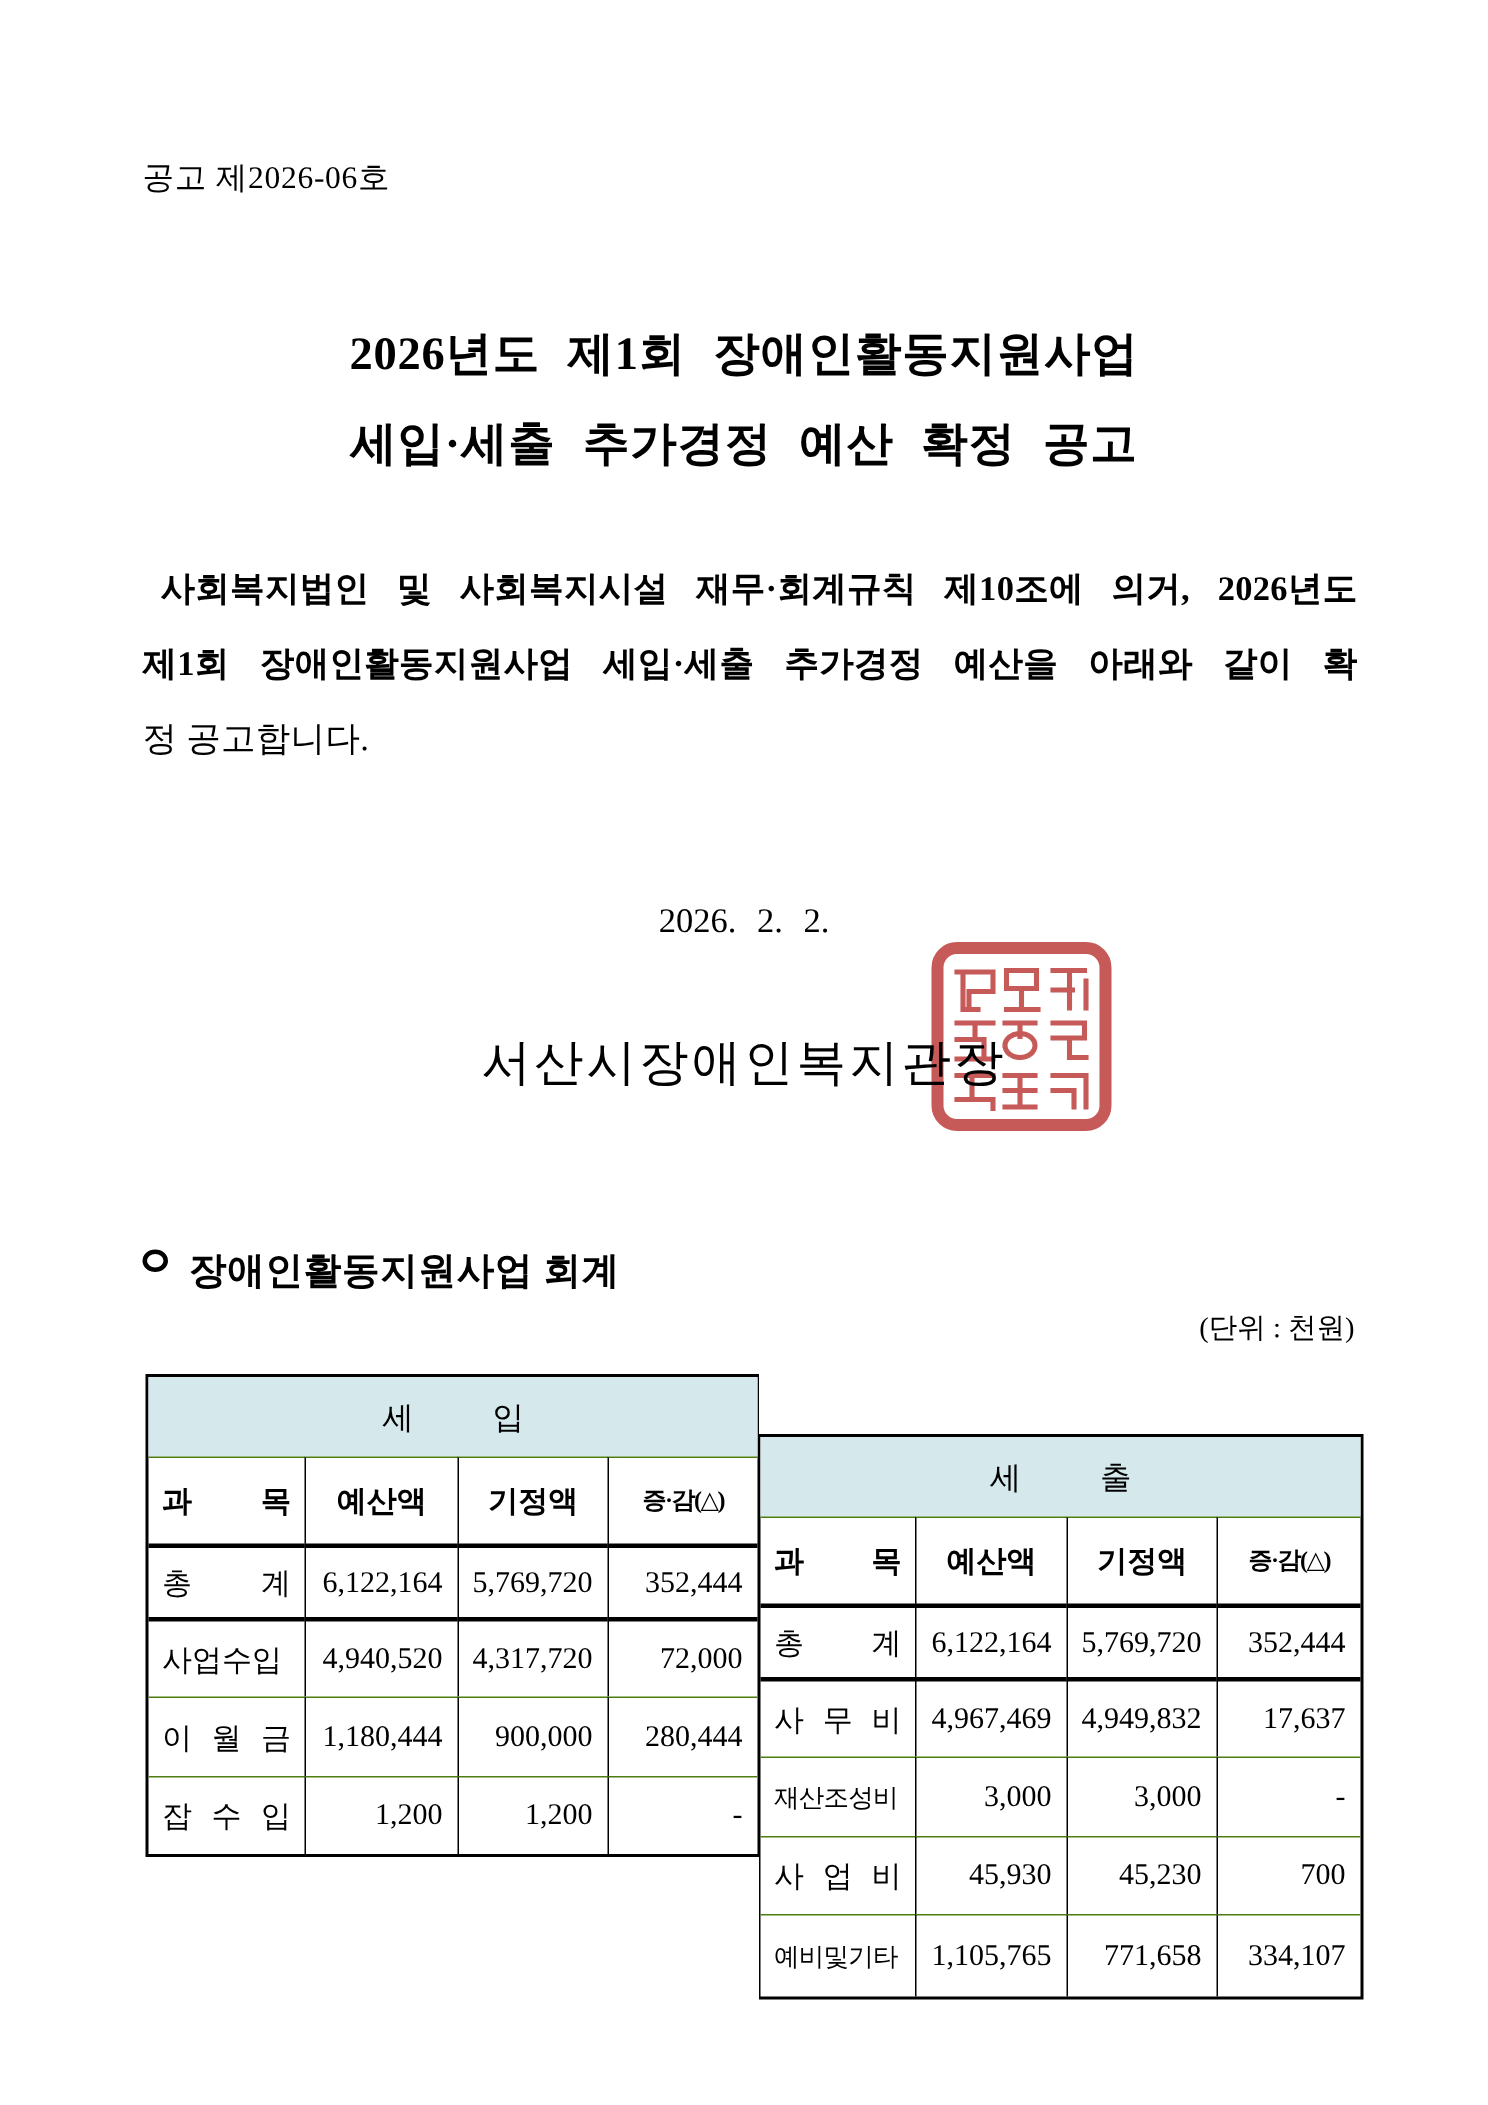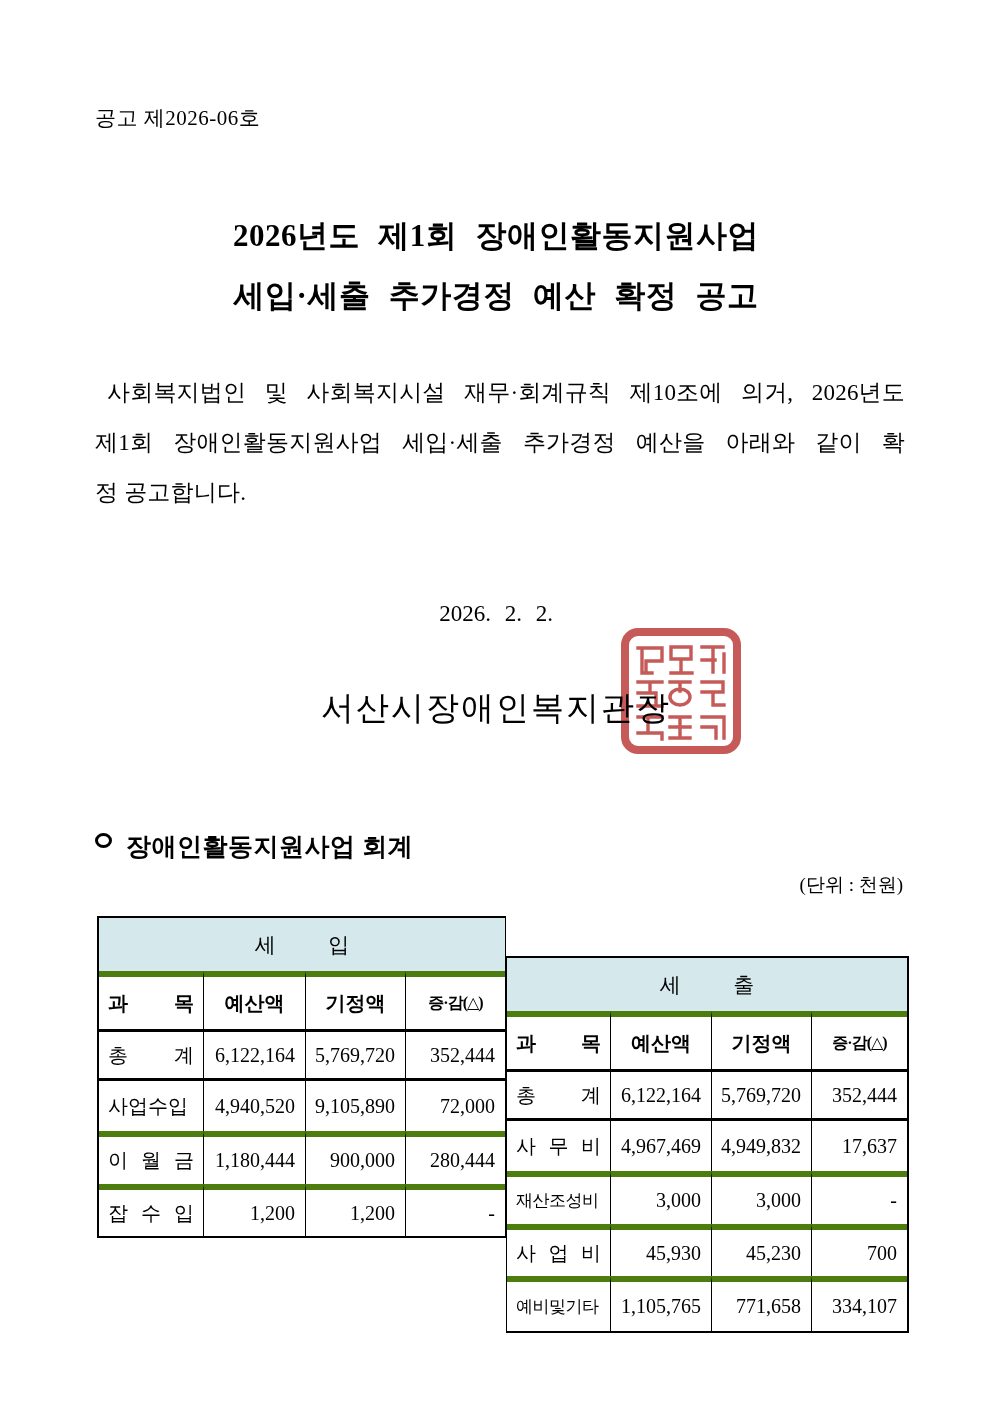--- a/index.html
+++ b/index.html
@@ -25,21 +25,21 @@
   .title-block {
     position:absolute; left:0; top:206px; width:100%;
     text-align:center; font-weight:bold;
     font-size:31px; line-height:60px;
     word-spacing:10px; letter-spacing:0.5px;
   }
   .body-par {
     position:absolute; left:95px; top:368px; width:810px;
     font-size:23px; line-height:50px; letter-spacing:0.2px;
   }
-  .body-par .jline { text-align:justify; text-align-last:justify; }
+  .body-par .jline { text-align:justify; text-align-last:justify;font-weight:bold; }
   .body-par .indent { text-indent:12px; }
   .body-par .lline { text-align:left; }
 
   .date-line {
     position:absolute; left:0; top:601px; width:100%;
     text-align:center; font-size:23px; word-spacing:8px;
   }
   .signer-line {
     position:absolute; left:0; top:686px; width:100%;
     text-align:center; font-size:33px; letter-spacing:2px;
@@ -81,21 +81,21 @@
     grid-template-columns:104px 102px 100px 100px;
     grid-template-rows:53px 58px 49px 53px 53px 52px;
     border:2px solid #000; border-right-width:1px;
   }
   .grid-right {
     grid-template-columns:103px 101px 100px 96px;
     grid-template-rows:53px 58px 49px 53px 53px 52px 55px;
     border:2px solid #000; border-left-width:1px;margin-top:40px;
   }
   .cell {
-    border-top:6px solid #4d7c0f; border-left:1px solid #000;
+    border-top:1px solid #4d7c0f; border-left:1px solid #000;
     display:grid; align-content:center;
     font-size:20px;
   }
   .col1 { border-left:none; }
   .row1 { border-top:none; }
   .tt  { border-top:3px solid #000; }
   .gh  {
     grid-column:1 / -1;
     background: var(--header-bg, #d5e8ec);
     text-align:center; text-align-last:center;
@@ -164,21 +164,21 @@
       <div class="cell h c">기정액</div>
       <div class="cell h c small">증·감(△)</div>
 
       <div class="cell col1 tt l">총 계</div>
       <div class="cell tt n">6,122,164</div>
       <div class="cell tt n">5,769,720</div>
       <div class="cell tt n">352,444</div>
 
       <div class="cell col1 tt l">사업수입</div>
       <div class="cell tt n">4,940,520</div>
-      <div class="cell tt n">9,105,890</div>
+      <div class="cell tt n">4,317,720</div>
       <div class="cell tt n">72,000</div>
 
       <div class="cell col1 l">이 월 금</div>
       <div class="cell n">1,180,444</div>
       <div class="cell n">900,000</div>
       <div class="cell n">280,444</div>
 
       <div class="cell col1 l">잡 수 입</div>
       <div class="cell n">1,200</div>
       <div class="cell n">1,200</div>

